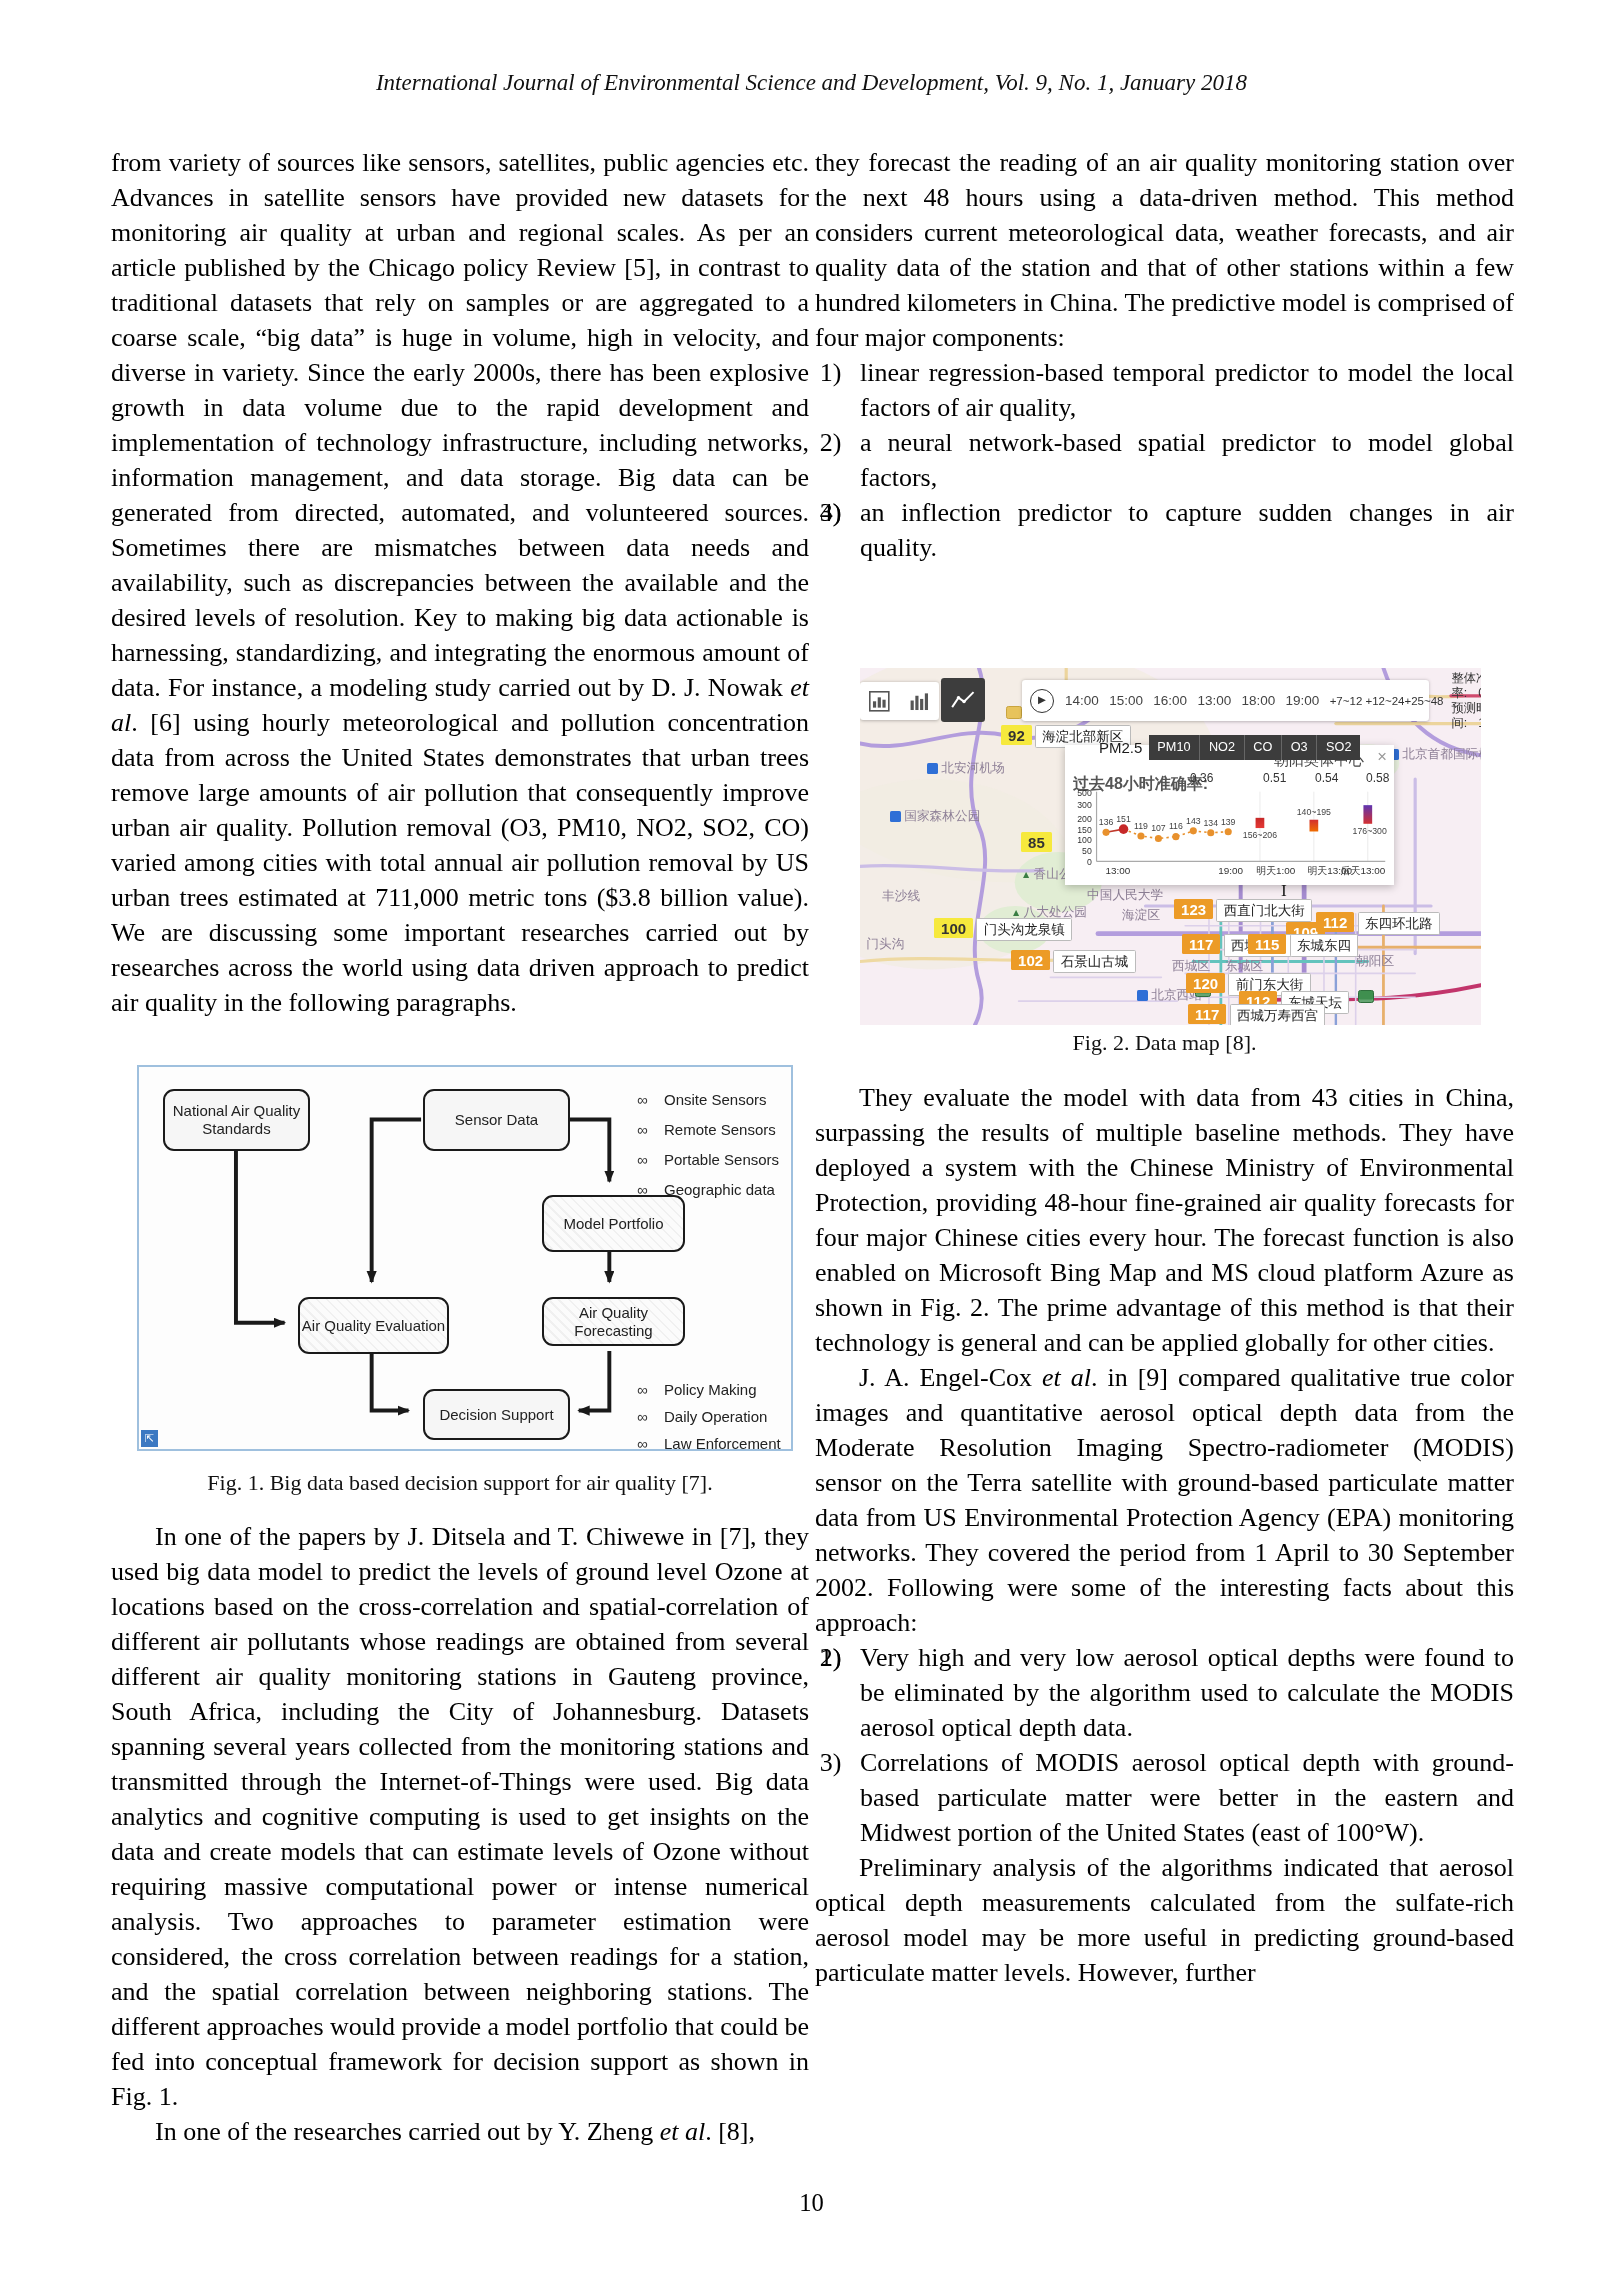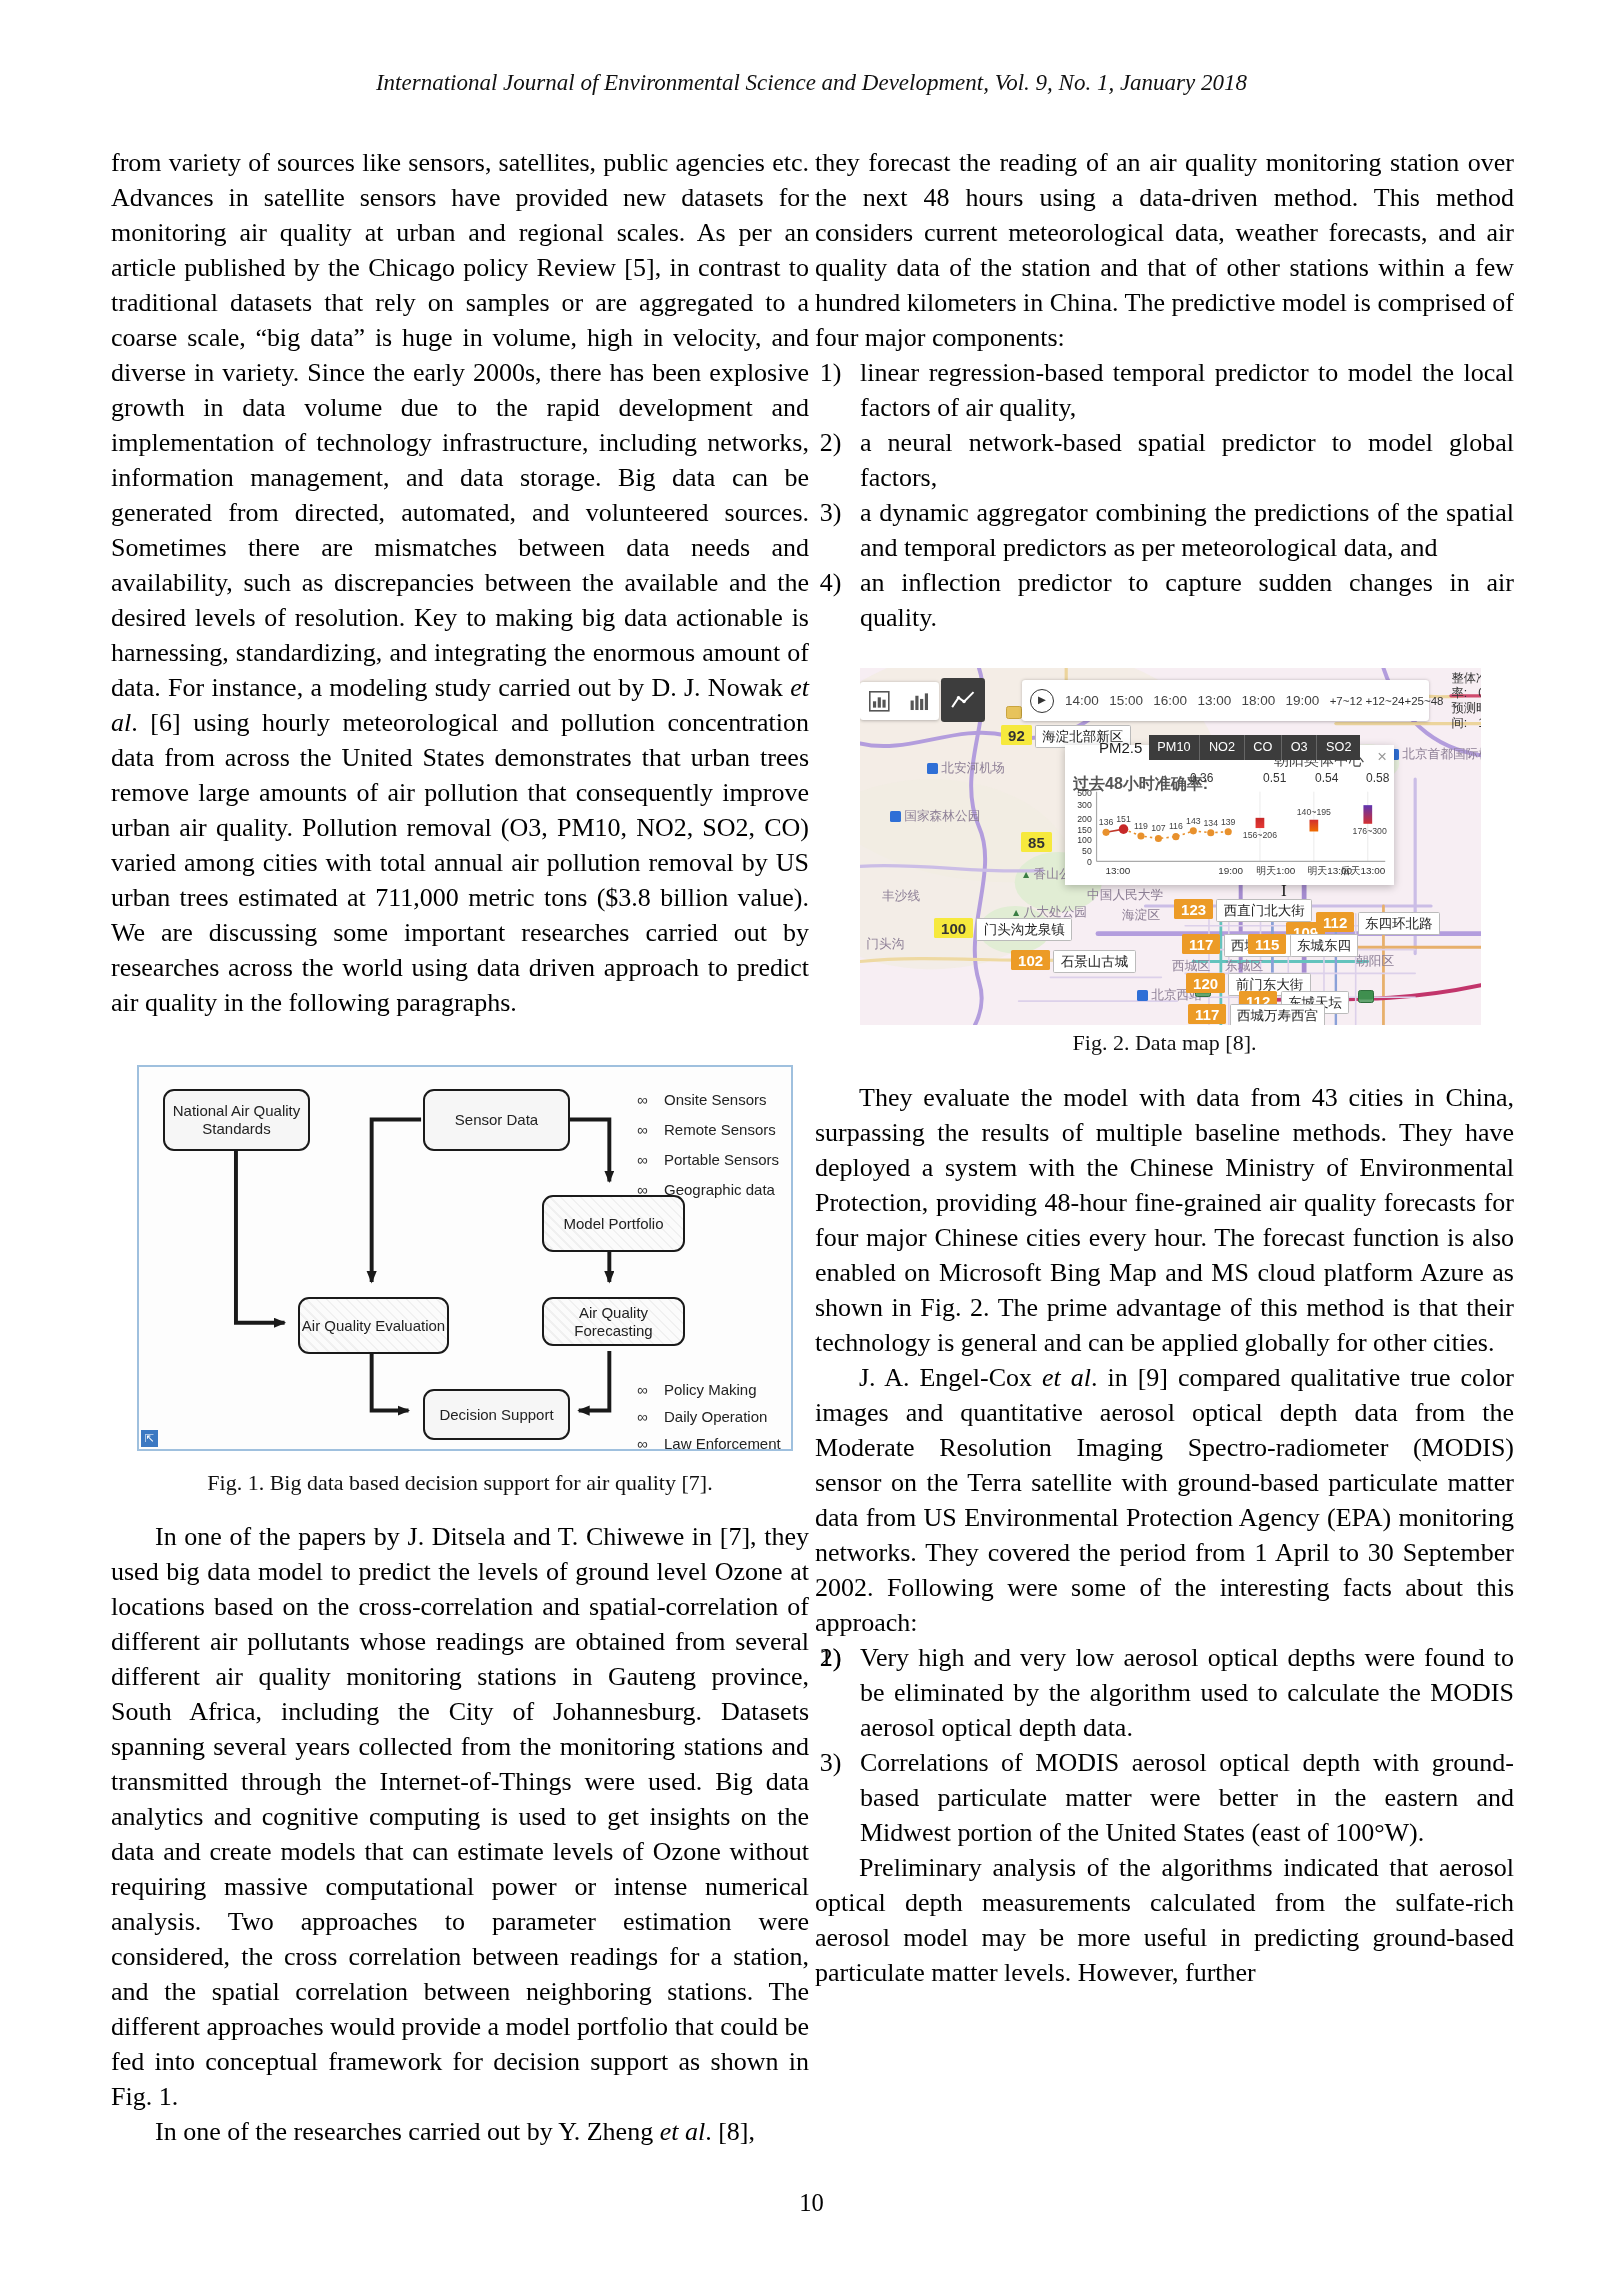--- a/index.html
+++ b/index.html
@@ -138,21 +138,20 @@
   <div class="li">
     <span class="mk">1)</span>
     <span>linear regression-based temporal predictor to model the local factors of air quality,</span>
   </div>
   <div class="li">
     <span class="mk">2)</span>
     <span>a neural network-based spatial predictor to model global factors,</span>
   </div>
   <div class="li">
     <span class="mk">3)</span>
-    <span>a dynamic aggregator combining the predictions of the spatial and temporal predictors as per meteorological data, and</span>
   </div>
   <div class="li">
     <span class="mk">4)</span>
     <span>an inflection predictor to capture sudden changes in air quality.</span>
   </div>
 </div>
 
 <div id="fig2">
   <svg class="roads" width="621" height="357" viewBox="0 0 783 450">
     <ellipse cx="190" cy="120" rx="260" ry="150" fill="#f3ece2" opacity="0.8"></ellipse>

